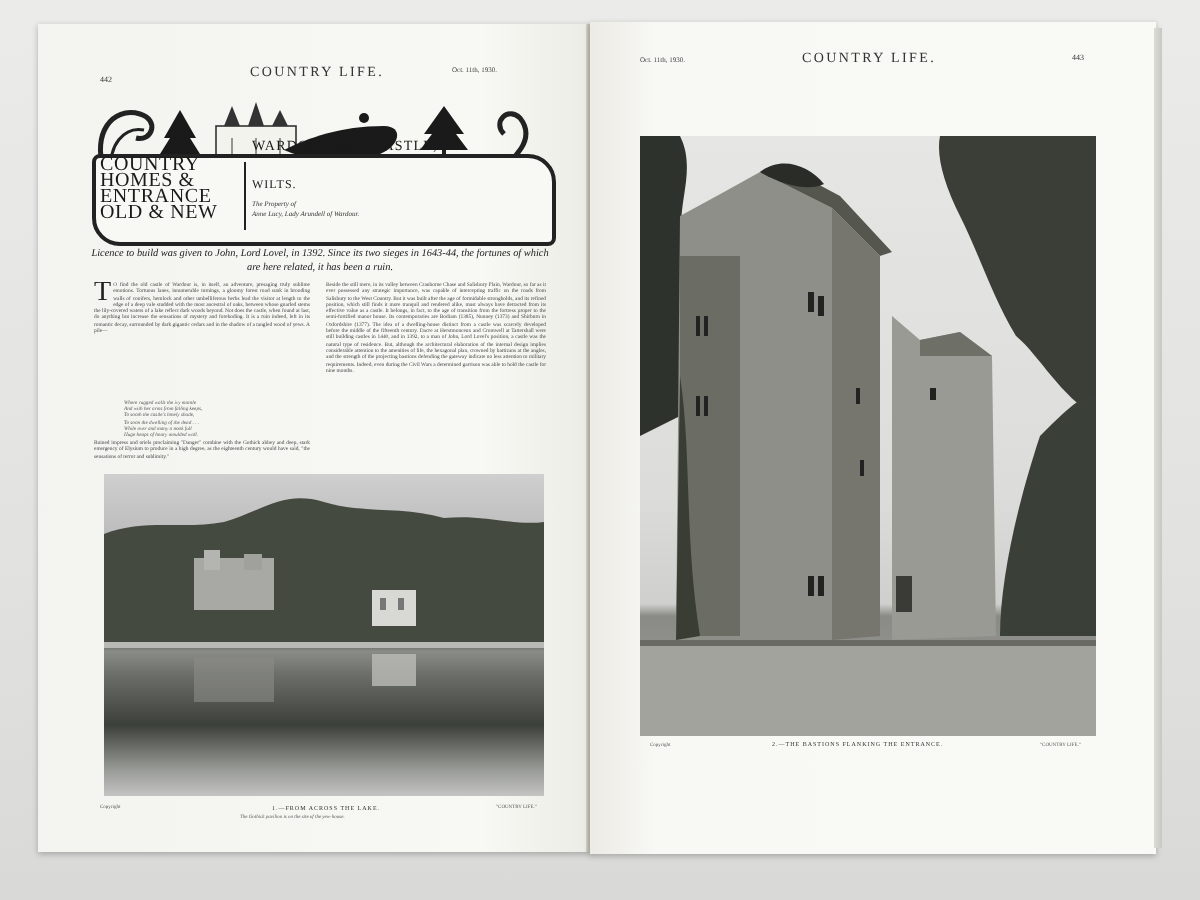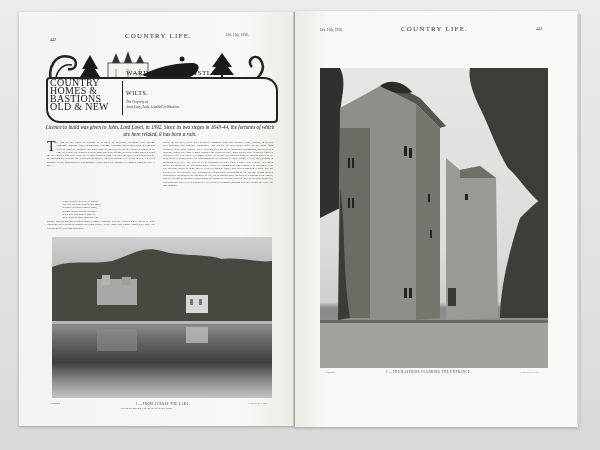--- a/index.html
+++ b/index.html
@@ -67,21 +67,21 @@
     <polygon points="176,6 166,20 186,20" fill="#1a1a1a"></polygon>
     <polygon points="176,12 164,28 188,28" fill="#1a1a1a"></polygon>
     <rect x="175" y="28" width="2" height="10" fill="#222"></rect>
 
     <path d="M200 38 C212 34 222 22 214 12 C208 6 200 14 206 20" fill="none" stroke="#222" stroke-width="2.5"></path>
   </svg>
   <div class="banner-scroll"></div>
   <div class="bn-left">
     <div>COUNTRY</div>
     <div>HOMES &amp;</div>
-    <div>BASTIONS</div>
+    <div>ENTRANCE</div>
     <div>OLD &amp; NEW</div>
   </div>
   <div class="bn-divider"></div>
   <div class="bn-title">WARDOUR OLD CASTLE,</div>
   <div class="bn-sub1">WILTS.</div>
   <div class="bn-sub2">The Property of</div>
   <div class="bn-sub3">Anne Lucy, Lady Arundell of Wardour.</div>
 </div>
 
 <div class="standfirst">Licence to build was given to John, Lord Lovel, in 1392. Since its two sieges in 1643-44, the fortunes of which are here related, it has been a ruin.</div>

